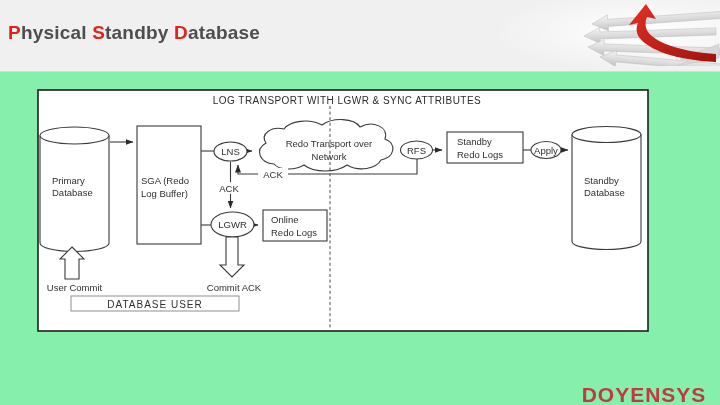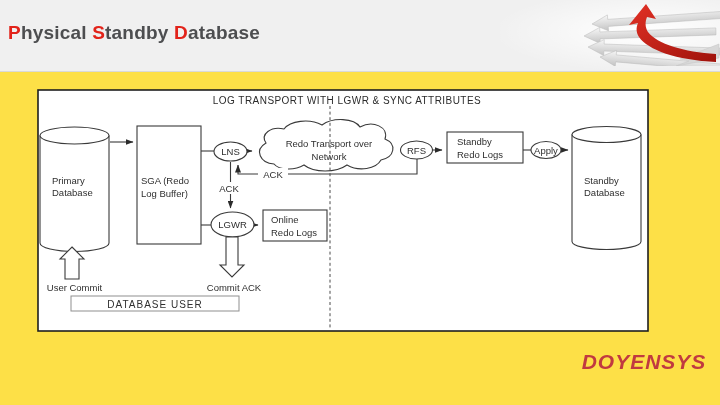--- a/index.html
+++ b/index.html
@@ -1,17 +1,17 @@
 <!DOCTYPE html>
 <html><head>
 <meta charset="utf-8">
 <style>
   html,body{margin:0;padding:0;}
   body{width:720px;height:405px;font-family:"Liberation Sans",sans-serif;}
-  .slide{position:relative;width:720px;height:405px;background:#fde047;overflow:hidden;}
+  .slide{position:relative;width:720px;height:405px;background:#86efac;overflow:hidden;}
 
   
   .band{position:absolute;left:0;top:0;width:720px;height:71px;background:#f0f0f0;border-bottom:1px solid #d9d9d9;}
   .art-bg{position:absolute;right:0;top:0;width:220px;height:70px;
           background:radial-gradient(ellipse at 65% 45%, #ffffff 0%, rgba(255,255,255,0) 75%);}
   .arrows-art{position:absolute;left:558px;top:2px;width:162px;height:64px;}
 
   .page-title{position:absolute;left:8px;top:22px;margin:0;font-size:19px;font-weight:700;
               color:#4d4e50;letter-spacing:0.2px;white-space:pre;}
   .page-title .accent{color:#e2231a;}
@@ -21,21 +21,21 @@
   .dt{font-family:"Liberation Sans",sans-serif;font-size:9.5px;fill:#2f2f2f;}
   .dtitle{font-size:10px;letter-spacing:0.45px;fill:#2b2b2b;}
   .dbig{font-size:10px;letter-spacing:1px;}
   .shape{fill:#ffffff;stroke:#3a3a3a;stroke-width:1.1;}
   .wire{fill:none;stroke:#3a3a3a;stroke-width:1.1;}
   .dash{fill:none;stroke:#4a4a4a;stroke-width:1;stroke-dasharray:3 2.6;}
   .lightbox{fill:#ffffff;stroke:#8f8f8f;stroke-width:1;}
   .mask{fill:#ffffff;stroke:none;}
 
   
-  .logo{position:absolute;left:570px;top:351px;width:148px;text-align:center;font-style:italic;}
+  .logo{position:absolute;left:570px;top:384px;width:148px;text-align:center;}
   .wordmark{font-size:21px;font-weight:700;letter-spacing:1px;color:#c13a40;line-height:1;white-space:nowrap;}
   .tagline{font-size:7.5px;letter-spacing:0.8px;color:#c13a40;margin-top:2px;white-space:nowrap;}
 </style>
 </head>
 <body>
 
 <div class="slide">
 
   <div class="band">
     <div class="art-bg"></div>

